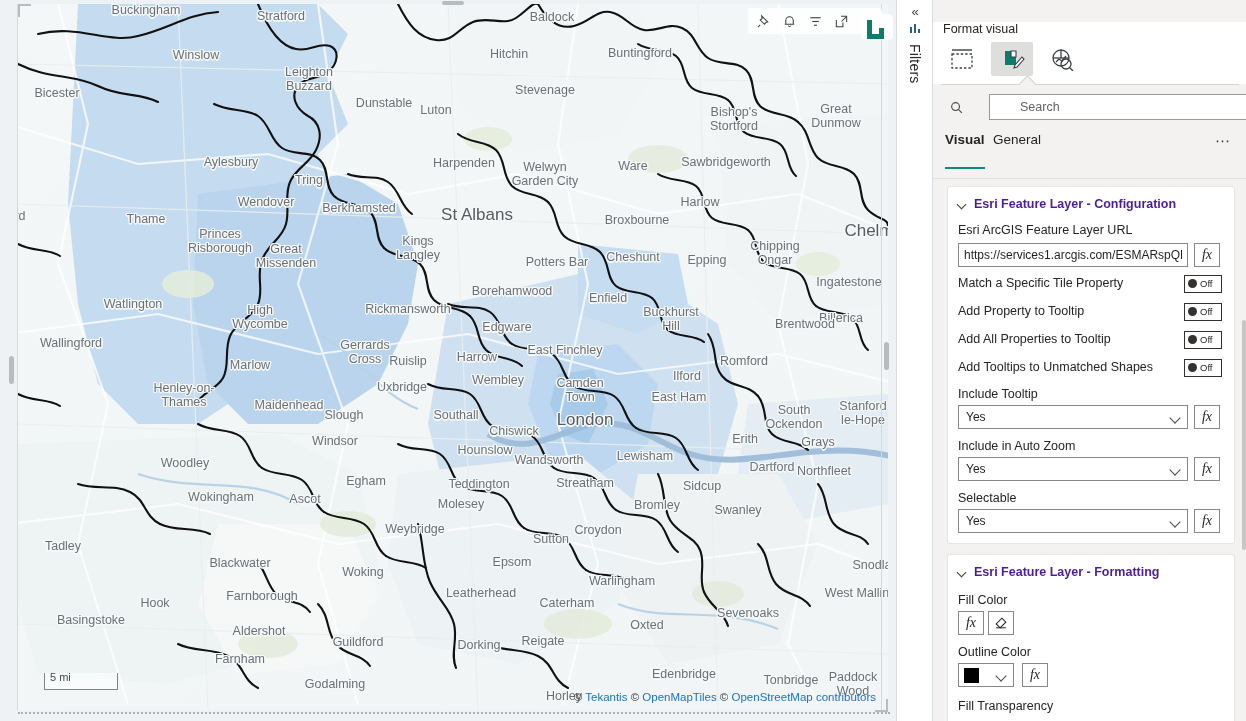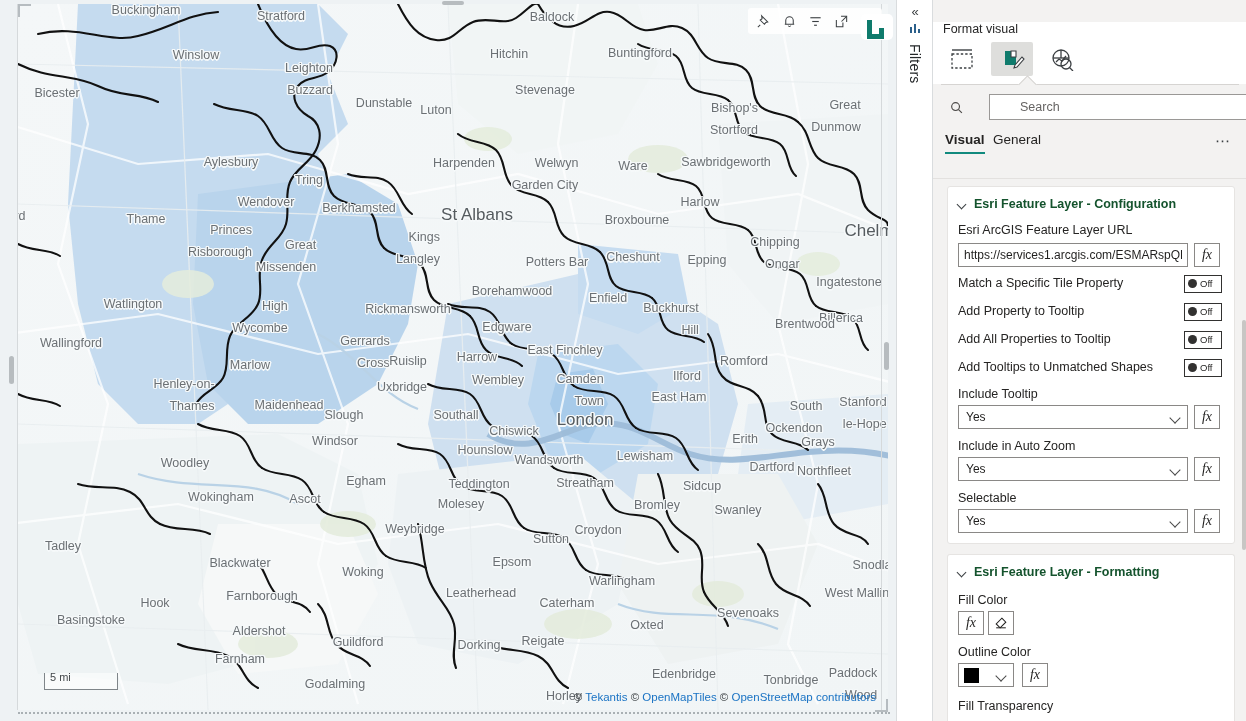--- a/index.html
+++ b/index.html
@@ -30,21 +30,21 @@
     line-height:13.5px;
     white-space:nowrap;
     text-align:center;
     transform:translate(-50%,-50%);
     text-shadow:
       -1.4px 0 #f6f9fa, 1.4px 0 #f6f9fa, 0 -1.4px #f6f9fa, 0 1.4px #f6f9fa,
       -1px -1px #f6f9fa, 1px -1px #f6f9fa, -1px 1px #f6f9fa, 1px 1px #f6f9fa;
     pointer-events:none;
   }
   .map-label.big{font-size:17px;color:#555b5f;}
-  .map-label.two{line-height:22px;text-align:right;}
+  .map-label.two{line-height:14px;}
 
   
   .sel-corner{position:absolute;width:11px;height:11px;border:2px solid #b6bcc0;background:transparent;}
   .sel-tl{left:18px;top:4px;border-right:none;border-bottom:none;}
   .sel-br{left:875px;top:699px;border-left:none;border-top:none;}
 
   
   .visual-dotted-bottom{
     position:absolute;left:18px;top:712px;width:872px;height:0;
     border-top:2px dotted #a9b0b4;
@@ -175,21 +175,21 @@
     padding-left:30px;
     font-family:"Liberation Sans", sans-serif;font-size:12.5px;color:#14532d;margin-left:48px;
   }
   .search-box::placeholder{color:#666463;}
   .search-ico{position:absolute;left:9px;top:6px;pointer-events:none;}
 
   .tabs-row{
     position:absolute;left:0;top:132px;width:314px;height:34px;
   }
   .tab{
-    position:absolute;top:0;font-size:13.5px;color:#252423;cursor:pointer;padding-bottom:5px;
+    position:absolute;top:0;font-size:13.5px;color:#252423;cursor:pointer;padding-bottom:20px;
   }
   .tab.sel{font-weight:600;border-bottom:2px solid #118a7e;}
   .tab-visual{left:12px;}
   .tab-general{left:60px;}
   .tabs-more{position:absolute;right:16px;top:0px;font-size:15px;color:#3b3f42;cursor:pointer;letter-spacing:1px;}
 
   .pane-divider{
     position:absolute;left:0;top:178px;width:314px;height:1px;background:#e3e1df;
   }
 
@@ -197,21 +197,21 @@
   .card{
     position:absolute;left:14px;width:286px;
     background:#ffffff;border:1px solid #e6e4e2;border-radius:3px;
   }
   #card-config{top:186px;height:356px;}
   #card-format{top:554px;height:167px;border-bottom:none;border-radius:3px 3px 0 0;}
 
   .card-head{
     position:absolute;left:10px;top:10px;
     display:flex;align-items:center;gap:7px;
-    font-size:12.5px;font-weight:700;color:#14532d;cursor:pointer;
+    font-size:12.5px;font-weight:700;color:#4c1d95;cursor:pointer;
   }
   .chev{display:inline-block;width:9px;height:9px;position:relative;}
   .chev:before{
     content:"";position:absolute;left:0;top:1px;width:6px;height:6px;
     border-right:1.5px solid #3b3f42;border-bottom:1.5px solid #3b3f42;
     transform:rotate(45deg);
   }
 
   .row-label{
     position:absolute;left:10px;font-size:12.5px;color:#252423;

